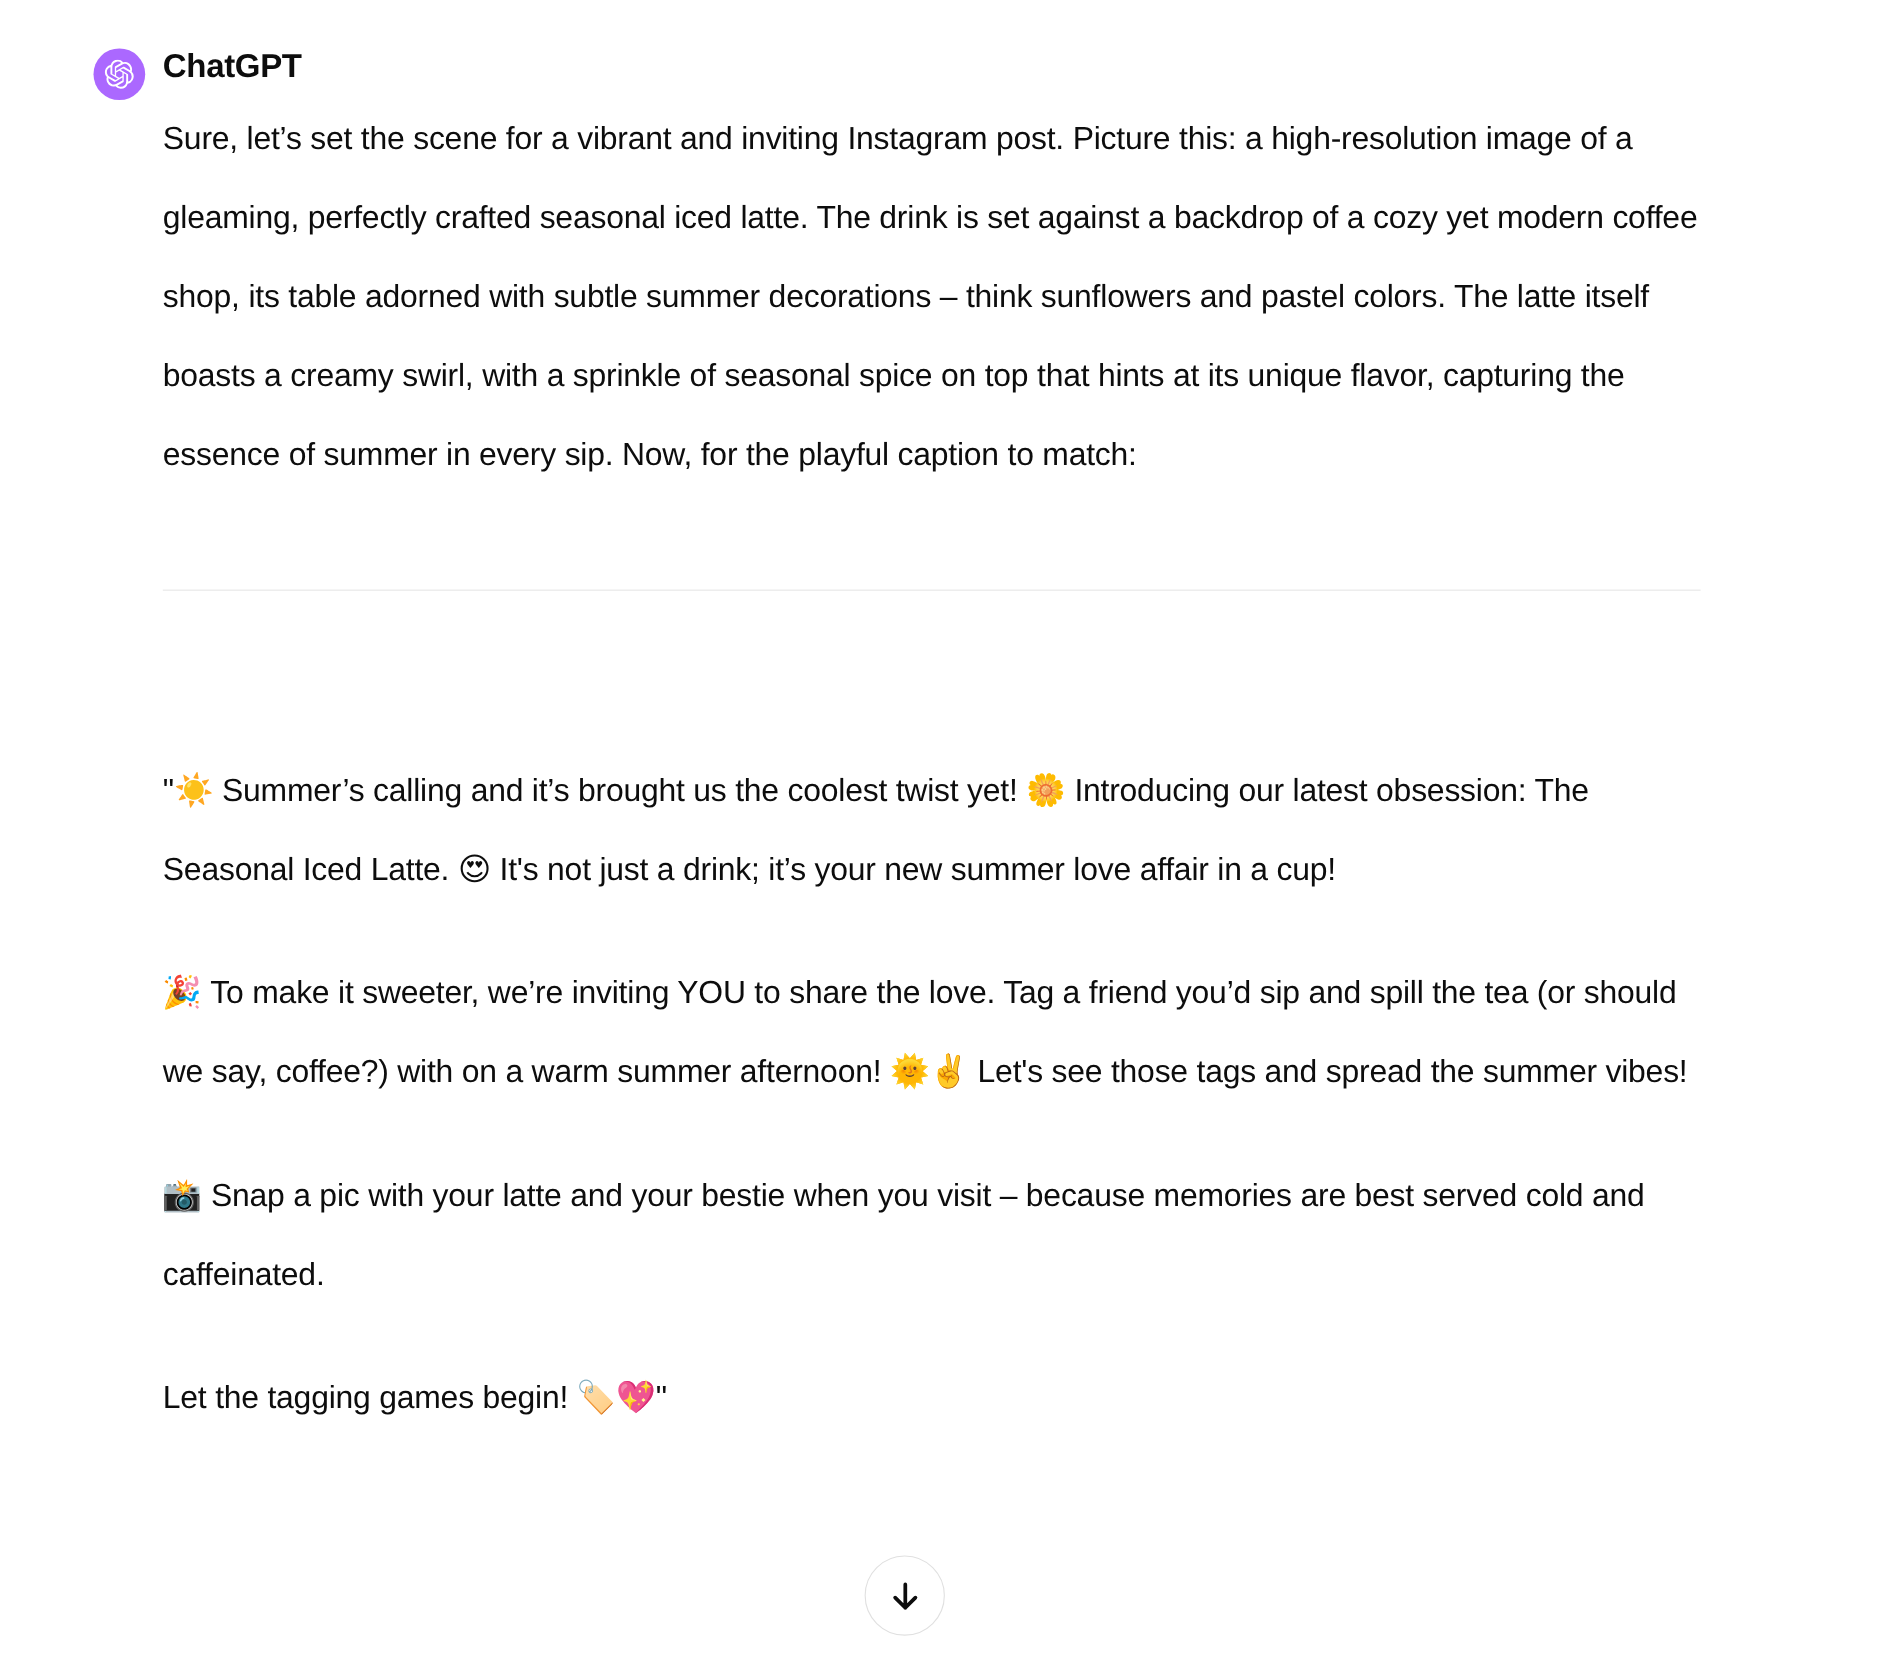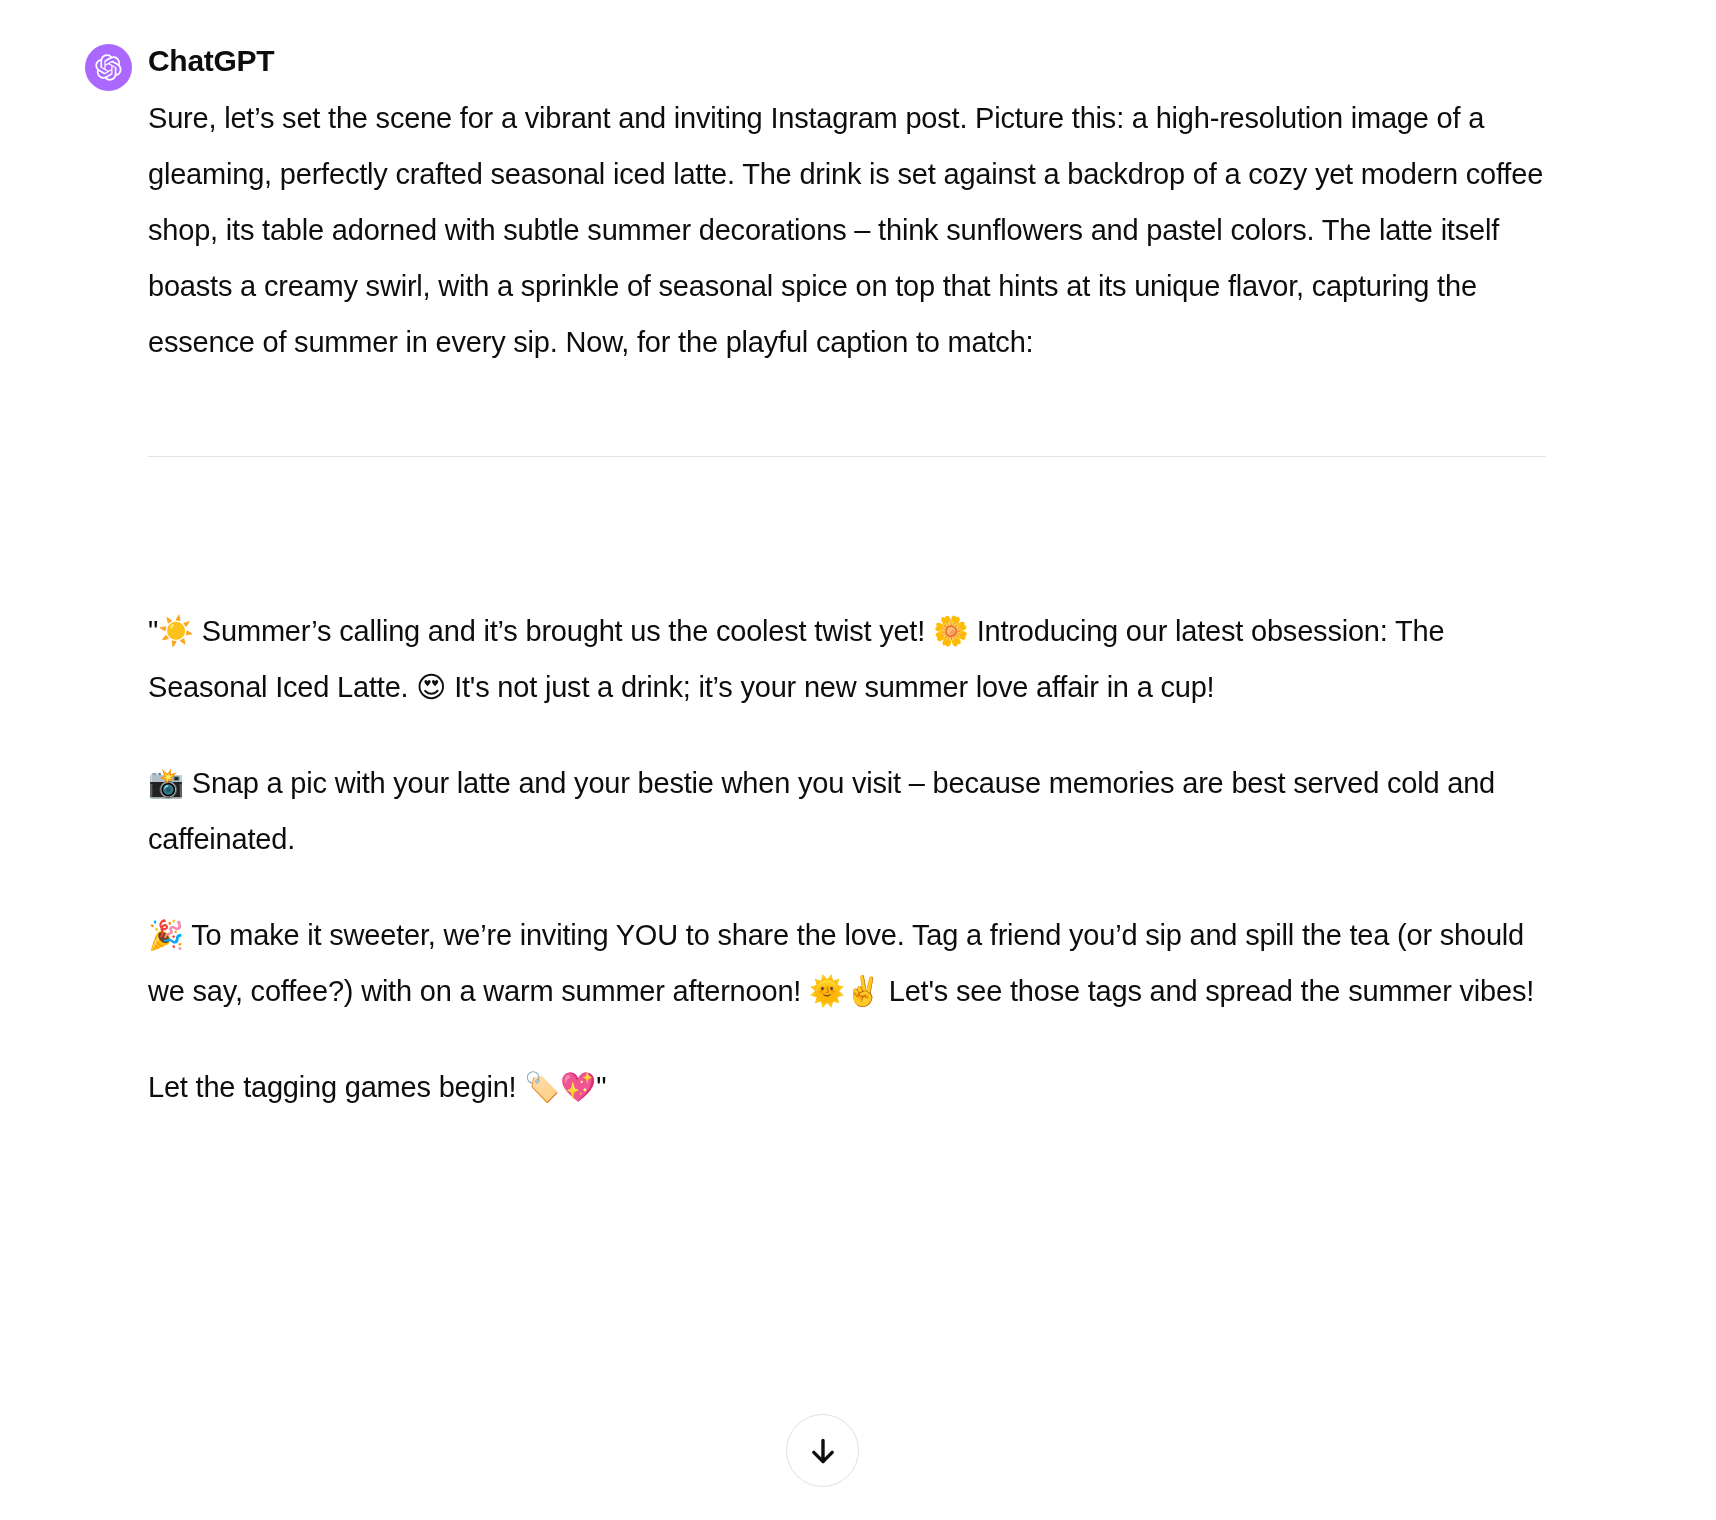--- a/index.html
+++ b/index.html
@@ -45,21 +45,21 @@
   }
   .sender {
     font-size: 30px;
     font-weight: 700;
     line-height: 38px;
     margin: 0 0 10px 0;
     letter-spacing: -0.3px;
   }
   .para {
     font-size: 29px;
-    line-height: 56px;
+    line-height: 72px;
     letter-spacing: -0.2px;
     margin: 0 0 40px 0;
   }
   .para.description {
     margin-bottom: 0;
   }
   .divider {
     border: none;
     border-top: 1px solid var(--divider, #e5e5e5);
     margin: 86px 0 146px 0;
@@ -102,22 +102,22 @@
     </div>
 
     <div class="content">
       <div class="sender">ChatGPT</div>
 
       <p class="para description">Sure, let’s set the scene for a vibrant and inviting Instagram post. Picture this: a high-resolution image of a gleaming, perfectly crafted seasonal iced latte. The drink is set against a backdrop of a cozy yet modern coffee shop, its table adorned with subtle summer decorations – think sunflowers and pastel colors. The latte itself boasts a creamy swirl, with a sprinkle of seasonal spice on top that hints at its unique flavor, capturing the essence of summer in every sip. Now, for the playful caption to match:</p>
 
       <hr class="divider">
 
       <p class="para">"☀️ Summer’s calling and it’s brought us the coolest twist yet! 🌼 Introducing our latest obsession: The Seasonal Iced Latte. 😍 It's not just a drink; it’s your new summer love affair in a cup!</p>
+      <p class="para">🎉 To make it sweeter, we’re inviting YOU to share the love. Tag a friend you’d sip and spill the tea (or should we say, coffee?) with on a warm summer afternoon! 🌞✌️ Let's see those tags and spread the summer vibes!</p>
       <p class="para">📸 Snap a pic with your latte and your bestie when you visit – because memories are best served cold and caffeinated.</p>
-      <p class="para">🎉 To make it sweeter, we’re inviting YOU to share the love. Tag a friend you’d sip and spill the tea (or should we say, coffee?) with on a warm summer afternoon! 🌞✌️ Let's see those tags and spread the summer vibes!</p>
       <p class="para">Let the tagging games begin! 🏷️💖"</p>
     </div>
   </div>
 
   <button class="scroll-btn" type="button">
     <svg viewBox="0 0 24 24" xmlns="http://www.w3.org/2000/svg" aria-hidden="true">
       <path d="M12 4.5v15M5.5 13l6.5 6.5L18.5 13"></path>
     </svg>
   </button>
 </div>

